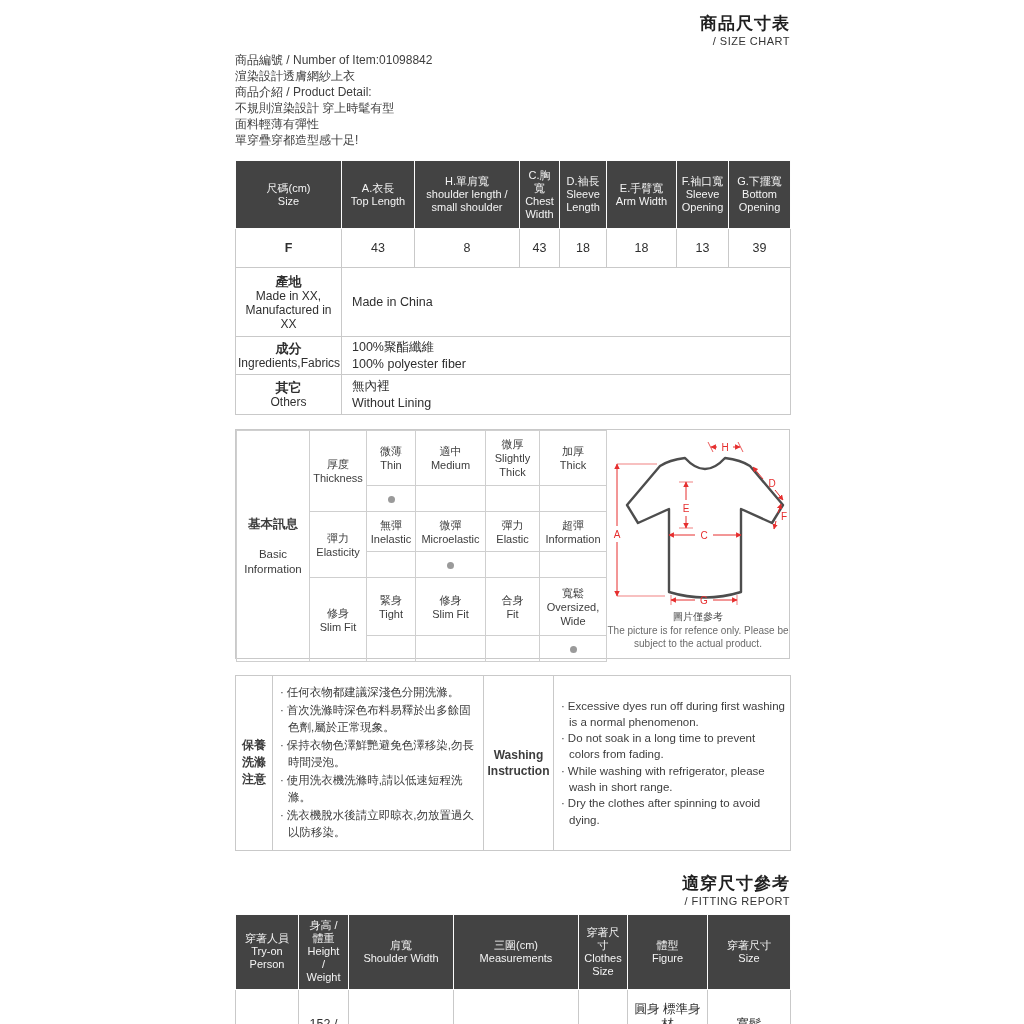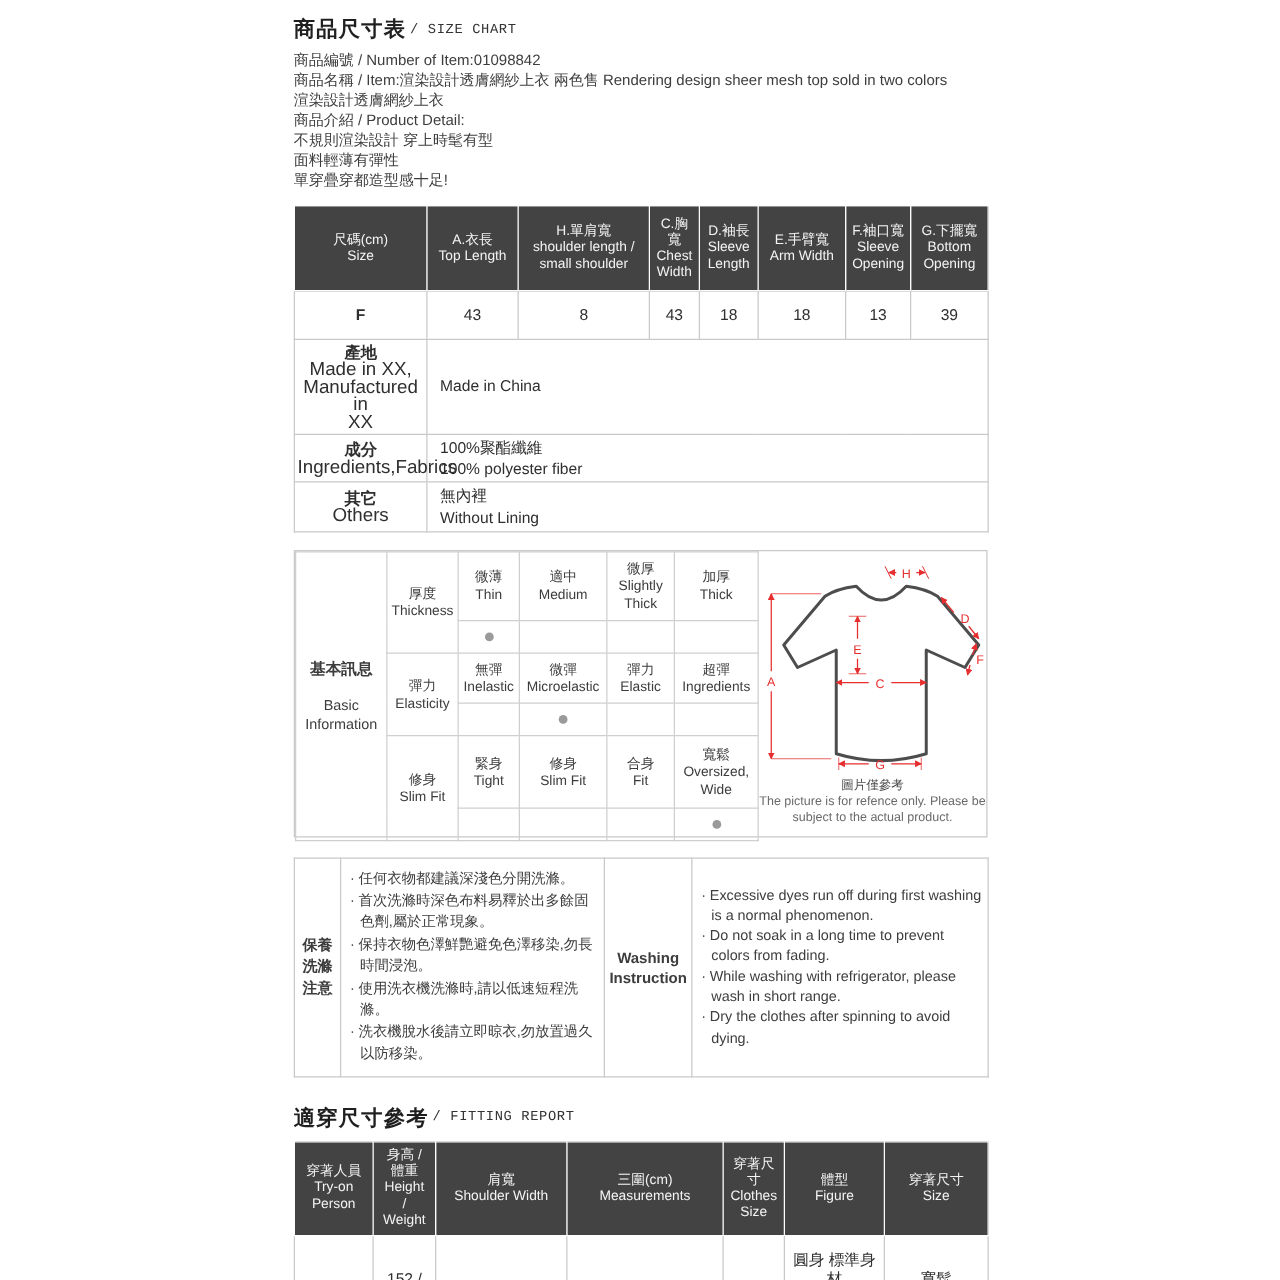--- a/index.html
+++ b/index.html
@@ -1,43 +1,43 @@
 <!DOCTYPE html>
 <html><head>
 <meta charset="utf-8">
 <style>
   * { margin:0; padding:0; box-sizing:border-box; }
   html,body { width:1024px; height:1024px; background:#fff; overflow:hidden;
     font-family:"Liberation Sans","DejaVu Sans",sans-serif; color:#3d3d3d; }
   .page { position:absolute; left:235px; top:12px; width:555px; }
 
   
-  .sec-title { display:flex; align-items:center; }
+  .sec-title { display:flex; align-items:flex-end;flex-direction:column; }
   .sec-title .t-zh { font-size:17px; font-weight:bold; color:#1f1f1f; letter-spacing:1px; }
-  .sec-title .t-en { font-size:11px; color:#333; margin-left:3px; letter-spacing:0.5px;font-family:Liberation Mono, monospace; }
+  .sec-title .t-en { font-size:11px; color:#333; margin-left:3px; letter-spacing:0.5px; }
 
   
   .meta { font-size:12px; line-height:16px; color:#3d3d3d; }
   .meta-block { margin-top:5px; }
 
   
   table { border-collapse:collapse; table-layout:fixed; }
   .size-table { width:555px; margin-top:12px; font-size:11px; }
   .size-table th { background:#434343; color:#f4f4f4; font-weight:normal;
      border:1px solid #fdfdfd; height:68px; vertical-align:middle; text-align:center;
      white-space:pre-line; line-height:13px; padding:2px 1px; }
   .size-table td { border:1px solid #c9c9c9; text-align:center; vertical-align:middle; color:#2f2f2f; }
   .row-f td { height:39px; font-size:12.5px; }
   .row-f td:first-child { font-weight:bold; }
   .r-origin td { height:69px; }
   .r-fabric td { height:38px; }
   .r-others td { height:40px; }
   .lbl { padding:2px; }
   .lbl .lz { font-weight:bold; font-size:13px; line-height:15px; }
-  .lbl .le { font-size:15px; line-height:14px; white-space:pre-line; }
+  .lbl .le { font-size:12px; line-height:14px; white-space:pre-line; }
   .val { text-align:left !important; padding-left:10px; font-size:12.5px;
          white-space:pre-line; line-height:17px; }
 
   
   .basic { margin-top:14px; border:1px solid #c9c9c9; display:flex; height:230px; }
   .bi-table { width:370px; }
   .bi-table td { border:1px solid #cfcfcf; text-align:center; vertical-align:middle;
      font-size:11px; line-height:14px; white-space:pre-line; color:#3c3c3c; padding:1px; }
   .bi-head .hz { font-weight:bold; font-size:12.5px; line-height:17px; }
   .bi-head .he { font-size:11.5px; line-height:15px; white-space:pre-line; }
@@ -76,21 +76,20 @@
 
 <div class="page">
 
   <div class="sec-title">
     <span class="t-zh">商品尺寸表</span>
     <span class="t-en">/ SIZE CHART</span>
   </div>
 
   <div class="meta-block">
     <div class="meta">商品編號 / Number of Item:01098842</div>
-    <div class="meta">商品名稱 / Item:渲染設計透膚網紗上衣 兩色售 Rendering design sheer mesh top sold in two colors</div>
     <div class="meta">渲染設計透膚網紗上衣</div>
     <div class="meta">商品介紹 / Product Detail:</div>
     <div class="meta">不規則渲染設計 穿上時髦有型</div>
     <div class="meta">面料輕薄有彈性</div>
     <div class="meta">單穿疊穿都造型感十足!</div>
   </div>
 
   <table class="size-table">
     <colgroup>
       <col style="width:106px">
@@ -203,21 +202,21 @@
       <tr class="lr2">
         <td rowspan="2" class="bi-attr">彈力
 Elasticity</td>
         <td>無彈
 Inelastic</td>
         <td>微彈
 Microelastic</td>
         <td>彈力
 Elastic</td>
         <td>超彈
-Ingredients</td>
+Information</td>
       </tr>
       <tr class="dr">
         <td></td>
         <td><span class="dot"></span></td>
         <td></td>
             <td></td>
       </tr>
       <tr class="lr3">
         <td rowspan="2" class="bi-attr">修身
 Slim Fit</td>

